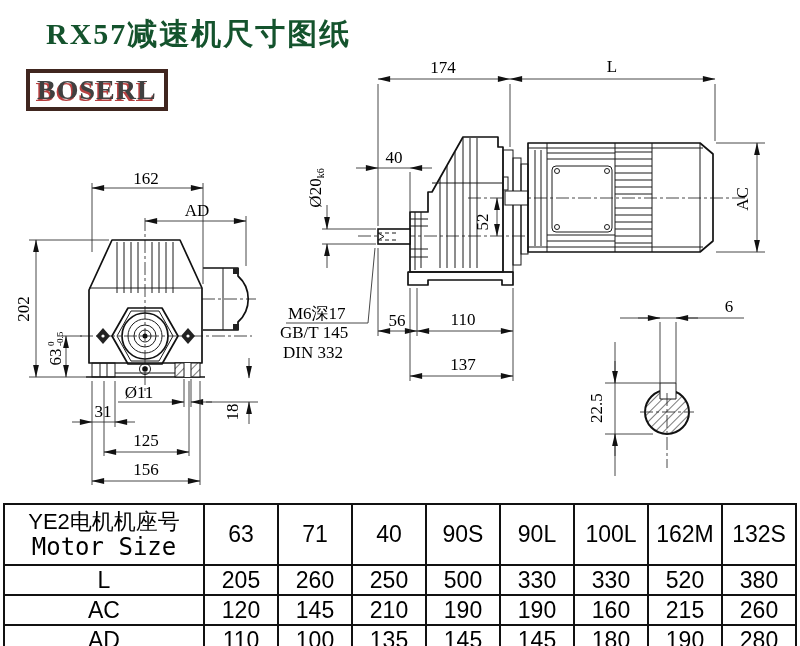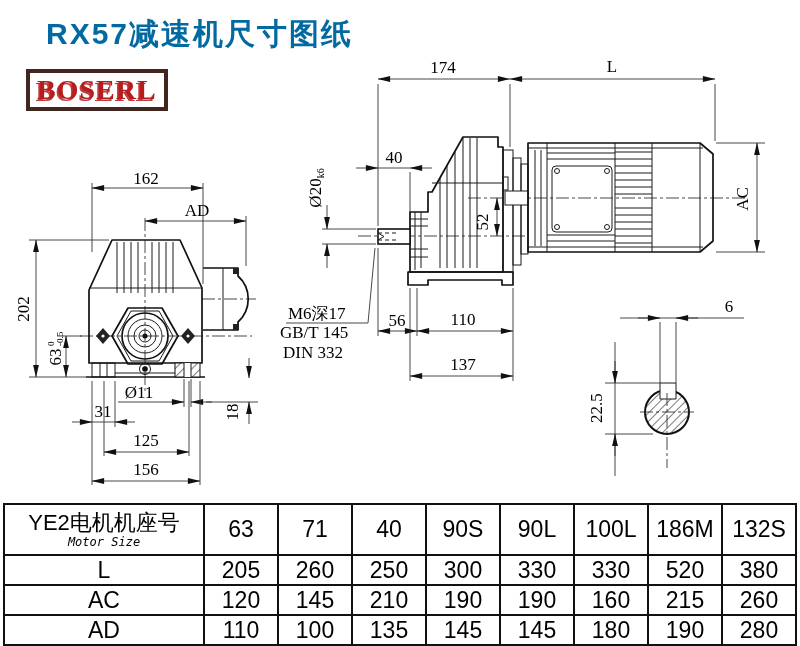--- a/index.html
+++ b/index.html
@@ -1,38 +1,38 @@
 <!DOCTYPE html>
 <html><head>
 <meta charset="utf-8">
 <style>
   html,body{margin:0;padding:0;background:#ffffff;}
   .canvas{position:relative;width:800px;height:646px;background:#ffffff;overflow:hidden;
           font-family:"Liberation Sans",sans-serif;}
-  .page-title{position:absolute;left:46px;top:14px;font-size:30px;font-weight:bold;color:#0369a1;
-              letter-spacing:2px;font-family:Liberation Sans, sans-serif;white-space:nowrap;}
+  .page-title{position:absolute;left:46px;top:14px;font-size:30px;font-weight:bold;color:#14532d;
+              letter-spacing:2px;font-family:Liberation Serif, serif;white-space:nowrap;}
   .logo-box{position:absolute;left:26px;top:69px;border:4px solid #40261f;background:#fff;
             padding:1px 7px;}
-  .logo-text{font-family:"Liberation Serif",serif;font-weight:bold;font-size:28px;color:#b91c1c;
+  .logo-text{font-family:"Liberation Serif",serif;font-weight:bold;font-size:28px;color:#404040;
              letter-spacing:1px;text-shadow:-1.5px 1.5px 0 #b84040;}
   svg text{fill:#000;}
   .dt{font-family:"Liberation Serif",serif;font-size:17px;text-anchor:middle;}
   .nt{font-family:"Liberation Serif",serif;font-size:17px;text-anchor:start;}
   .o{fill:none;stroke:#111;stroke-width:1.7;stroke-linejoin:round;}
   .d{fill:none;stroke:#1a1a1a;stroke-width:1;}
   .x{fill:none;stroke:#333;stroke-width:0.9;}
   .c{fill:none;stroke:#333;stroke-width:0.9;stroke-dasharray:13 3 3 3;}
   .dim-table{position:absolute;left:3px;top:503px;width:794px;border-collapse:collapse;
              table-layout:fixed;}
   .dim-table td{border:2px solid #111;text-align:center;vertical-align:middle;padding:0;
                 font-size:23px;color:#000;}
   .dim-table tr{height:30px;}
-  .dim-table tr.hdr-row{height:51px;margin-left:36px;}
+  .dim-table tr.hdr-row{height:61px;margin-left:36px;}
   .hdr-cn{font-size:22px;line-height:1.15;}
-  .hdr-en{font-size:12px;line-height:1.1;font-family:"DejaVu Sans Mono",monospace;font-style:italic;}
+  .hdr-en{font-size:24px;line-height:1.1;font-family:"DejaVu Sans Mono",monospace;}
 </style>
 </head>
 <body>
 
 <div class="canvas">
 
   <div class="page-title">RX57减速机尺寸图纸</div>
   <div class="logo-box">
     <span class="logo-text">BOSERL</span>
   </div>
@@ -327,29 +327,29 @@
         <td>
           <div class="hdr-cn">YE2电机机座号</div>
           <div class="hdr-en">Motor Size</div>
         </td>
         <td>63</td>
         <td>71</td>
         <td>40</td>
         <td>90S</td>
         <td>90L</td>
         <td>100L</td>
-        <td>186M</td>
+        <td>162M</td>
         <td>132S</td>
       </tr>
       <tr>
         <td>L</td>
         <td>205</td>
         <td>260</td>
         <td>250</td>
-        <td>300</td>
+        <td>500</td>
         <td>330</td>
         <td>330</td>
         <td>520</td>
         <td>380</td>
       </tr>
       <tr>
         <td>AC</td>
         <td>120</td>
         <td>145</td>
         <td>210</td>

